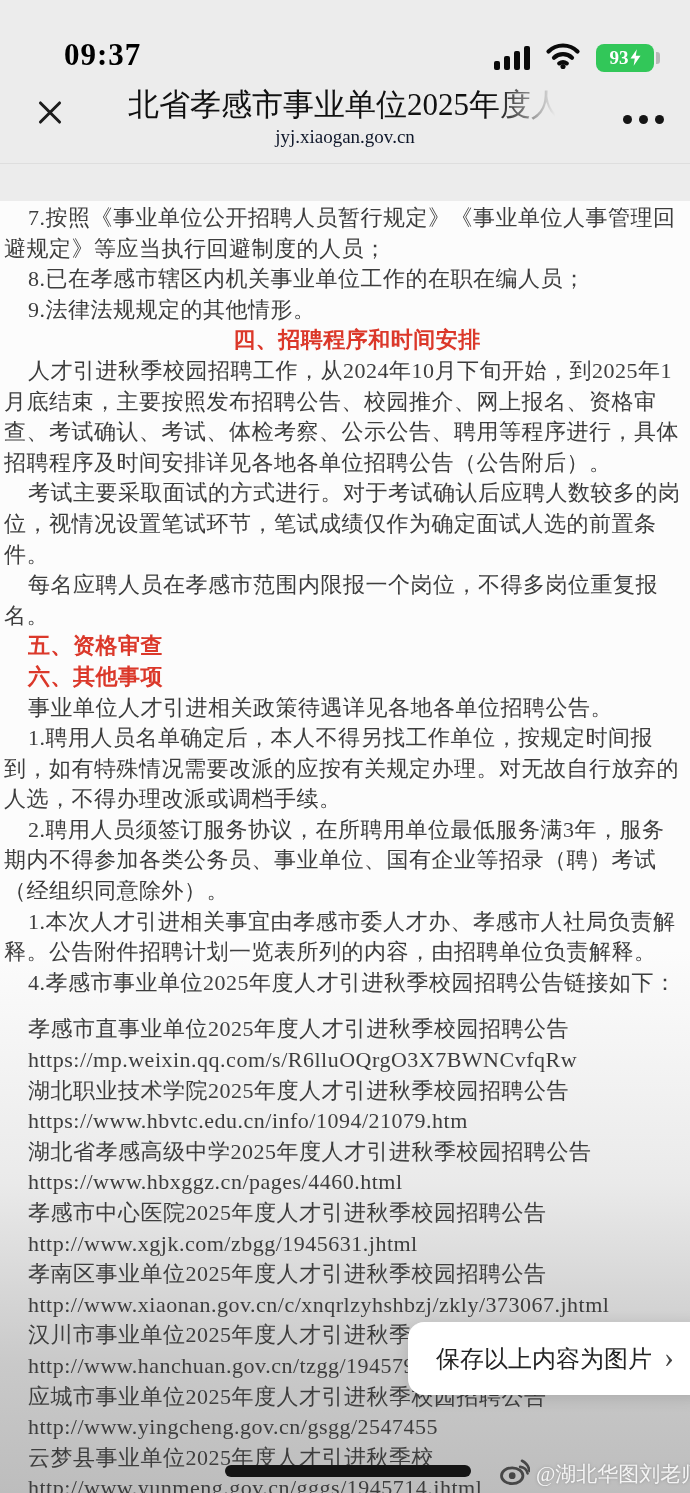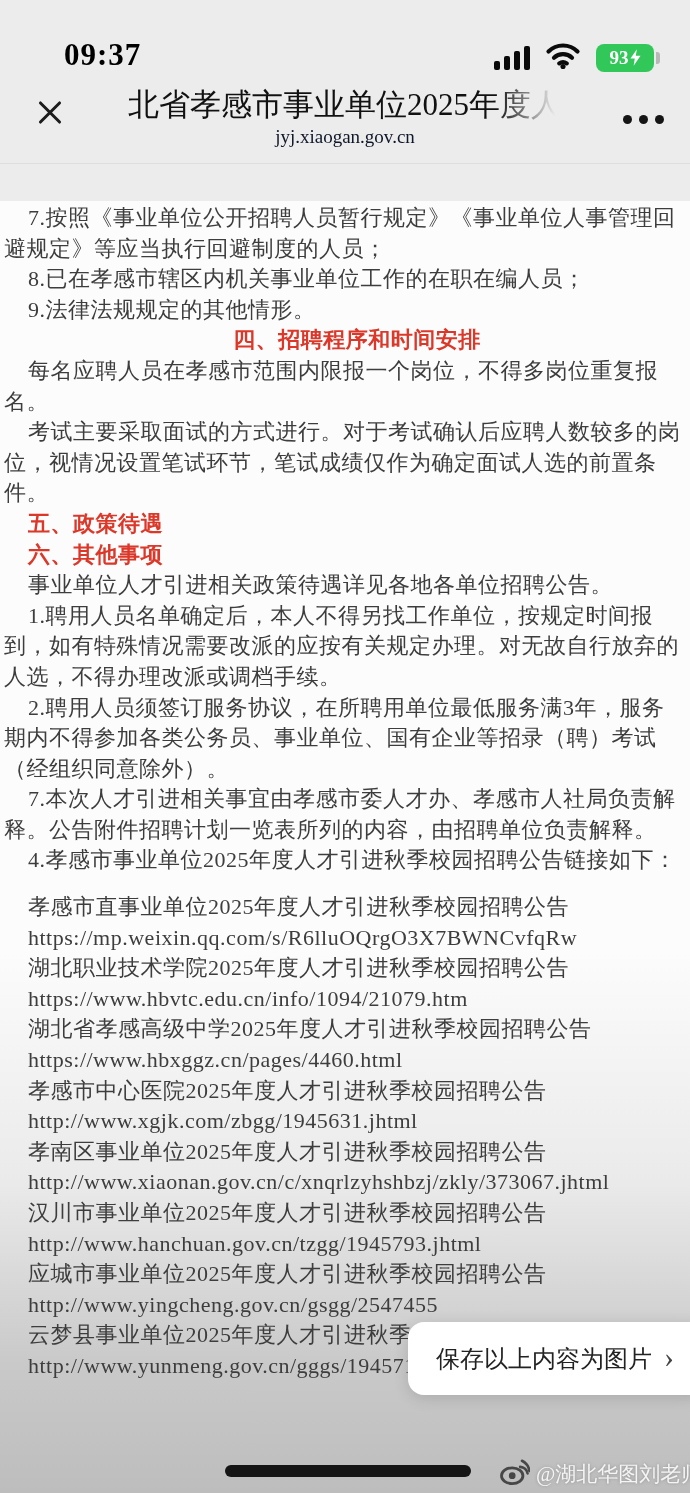--- a/index.html
+++ b/index.html
@@ -120,28 +120,29 @@
         <i></i>
         <i></i>
       </div>
   </div>
 
   <div class="content">
       <p class="para body">7.按照《事业单位公开招聘人员暂行规定》《事业单位人事管理回避规定》等应当执行回避制度的人员；</p>
       <p class="para body">8.已在孝感市辖区内机关事业单位工作的在职在编人员；</p>
       <p class="para body">9.法律法规规定的其他情形。</p>
       <p class="para heading" style="color: rgb(219, 56, 42); text-align: center;">四、招聘程序和时间安排</p>
+      <p class="para body">人才引进秋季校园招聘工作，从2024年10月下旬开始，到2025年1月底结束，主要按照发布招聘公告、校园推介、网上报名、资格审查、考试确认、考试、体检考察、公示公告、聘用等程序进行，具体招聘程序及时间安排详见各地各单位招聘公告（公告附后）。</p>
+      <p class="para body">考试主要采取面试的方式进行。对于考试确认后应聘人数较多的岗位，视情况设置笔试环节，笔试成绩仅作为确定面试人选的前置条件。</p>
       <p class="para body">每名应聘人员在孝感市范围内限报一个岗位，不得多岗位重复报名。</p>
-      <p class="para body">考试主要采取面试的方式进行。对于考试确认后应聘人数较多的岗位，视情况设置笔试环节，笔试成绩仅作为确定面试人选的前置条件。</p>
-      <p class="para heading" style="color: rgb(219, 56, 42);">五、政策待遇</p>
+      <p class="para heading" style="color: rgb(219, 56, 42);">五、资格审查</p>
       <p class="para heading" style="color: rgb(219, 56, 42);">六、其他事项</p>
       <p class="para body">事业单位人才引进相关政策待遇详见各地各单位招聘公告。</p>
       <p class="para body">1.聘用人员名单确定后，本人不得另找工作单位，按规定时间报到，如有特殊情况需要改派的应按有关规定办理。对无故自行放弃的人选，不得办理改派或调档手续。</p>
       <p class="para body">2.聘用人员须签订服务协议，在所聘用单位最低服务满3年，服务期内不得参加各类公务员、事业单位、国有企业等招录（聘）考试（经组织同意除外）。</p>
-      <p class="para body">7.本次人才引进相关事宜由孝感市委人才办、孝感市人社局负责解释。公告附件招聘计划一览表所列的内容，由招聘单位负责解释。</p>
+      <p class="para body">1.本次人才引进相关事宜由孝感市委人才办、孝感市人社局负责解释。公告附件招聘计划一览表所列的内容，由招聘单位负责解释。</p>
       <p class="para body">4.孝感市事业单位2025年度人才引进秋季校园招聘公告链接如下：</p>
       <p class="para link-title gap-top">孝感市直事业单位2025年度人才引进秋季校园招聘公告</p>
       <p class="para link-url">https://mp.weixin.qq.com/s/R6lluOQrgO3X7BWNCvfqRw</p>
       <p class="para link-title">湖北职业技术学院2025年度人才引进秋季校园招聘公告</p>
       <p class="para link-url">https://www.hbvtc.edu.cn/info/1094/21079.htm</p>
       <p class="para link-title">湖北省孝感高级中学2025年度人才引进秋季校园招聘公告</p>
       <p class="para link-url">https://www.hbxggz.cn/pages/4460.html</p>
       <p class="para link-title">孝感市中心医院2025年度人才引进秋季校园招聘公告</p>
       <p class="para link-url">http://www.xgjk.com/zbgg/1945631.jhtml</p>
       <p class="para link-title">孝南区事业单位2025年度人才引进秋季校园招聘公告</p>

